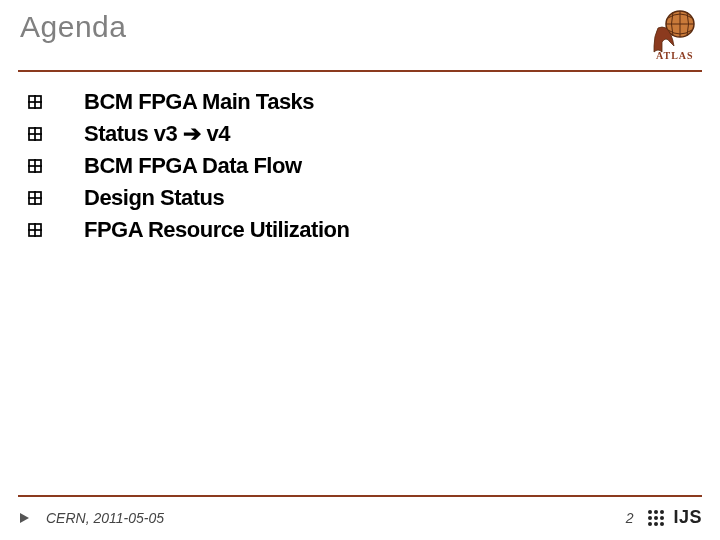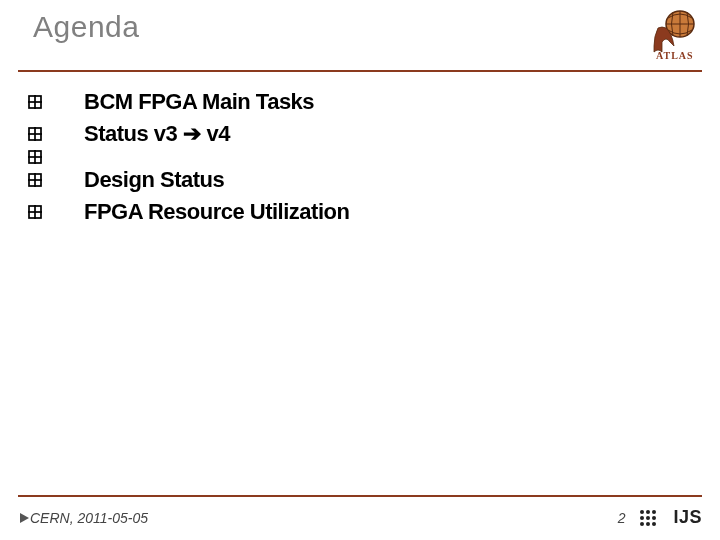--- a/index.html
+++ b/index.html
@@ -8,21 +8,21 @@
     height: 540px;
     background: #ffffff;
     font-family: Verdana, Geneva, sans-serif;
     position: relative;
     overflow: hidden;
   }
   .header {
     display: flex;
     align-items: flex-start;
     justify-content: space-between;
-    padding: 10px 18px 0 33px;
+    padding: 10px 18px 0 20px;
   }
   .title {
     font-size: 30px;
     color: #808080;
     font-weight: 400;
     letter-spacing: 0.5px;
   }
   .logo-atlas {
     width: 62px;
     height: 52px;
@@ -65,21 +65,21 @@
     margin-bottom: 10px;
   }
   .footer-row {
     display: flex;
     align-items: center;
     justify-content: space-between;
   }
   .footer-left {
     display: flex;
     align-items: center;
-    gap: 0;
+    gap: 16px;
   }
   .footer-arrow {
     width: 12px;
     height: 12px;
   }
   .footer-text {
     font-family: "Comic Sans MS", cursive, sans-serif;
     font-size: 14px;
     font-style: italic;
     color: #444;
@@ -91,21 +91,21 @@
   }
   .page-num {
     font-family: "Comic Sans MS", cursive, sans-serif;
     font-style: italic;
     font-size: 14px;
     color: #444;
   }
   .logo-ijs {
     display: flex;
     align-items: center;
-    gap: 16px;
+    gap: 8px;
   }
   .ijs-dots {
     width: 18px;
     height: 18px;
   }
   .ijs-text {
     font-family: Arial, sans-serif;
     font-weight: 700;
     font-size: 18px;
     color: #222;
@@ -150,20 +150,21 @@
         <line x1="0" y1="7" x2="14" y2="7" stroke="#000" stroke-width="1.7"></line>
       </svg>
     <span>Status v3 ➔ v4</span>
   </div>
   <div class="item">
     <svg class="bullet" viewBox="0 0 14 14">
         <rect x="1" y="1" width="12" height="12" fill="none" stroke="#000" stroke-width="1.7"></rect>
         <line x1="7" y1="0" x2="7" y2="14" stroke="#000" stroke-width="1.7"></line>
         <line x1="0" y1="7" x2="14" y2="7" stroke="#000" stroke-width="1.7"></line>
       </svg>
+    <span>BCM FPGA Data Flow</span>
   </div>
   <div class="item">
     <svg class="bullet" viewBox="0 0 14 14">
         <rect x="1" y="1" width="12" height="12" fill="none" stroke="#000" stroke-width="1.7"></rect>
         <line x1="7" y1="0" x2="7" y2="14" stroke="#000" stroke-width="1.7"></line>
         <line x1="0" y1="7" x2="14" y2="7" stroke="#000" stroke-width="1.7"></line>
       </svg>
     <span>Design Status</span>
   </div>
   <div class="item">

